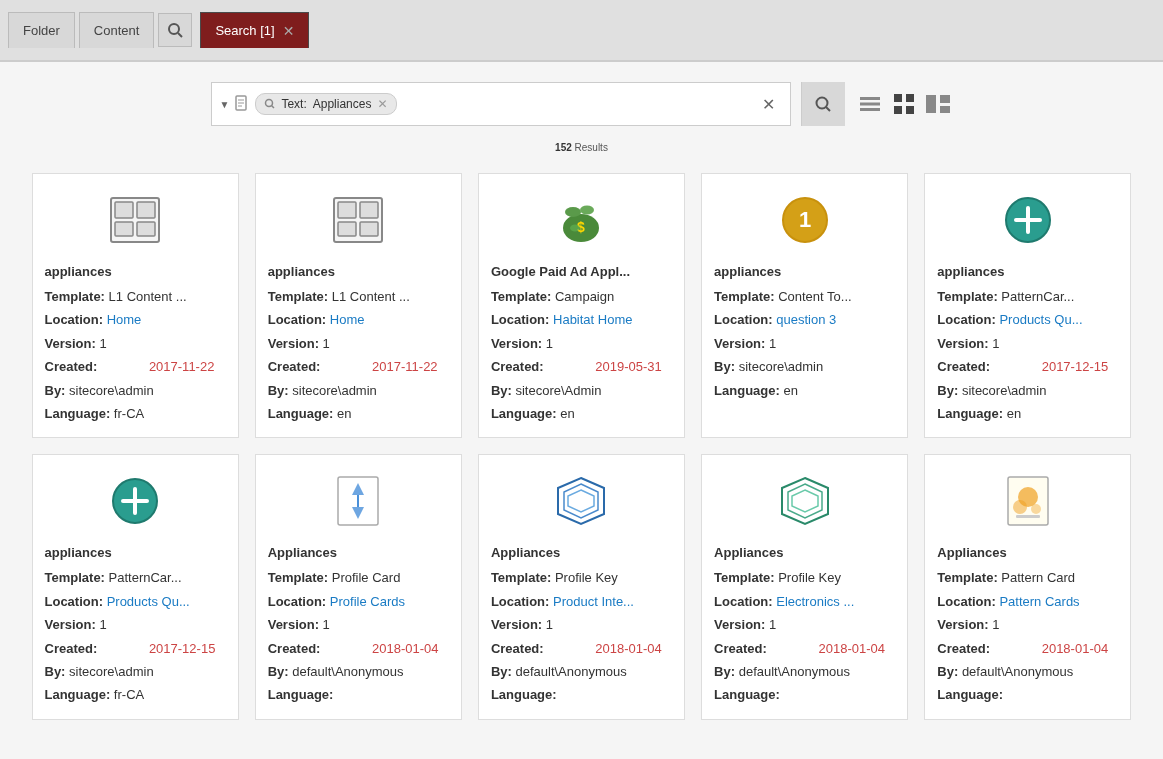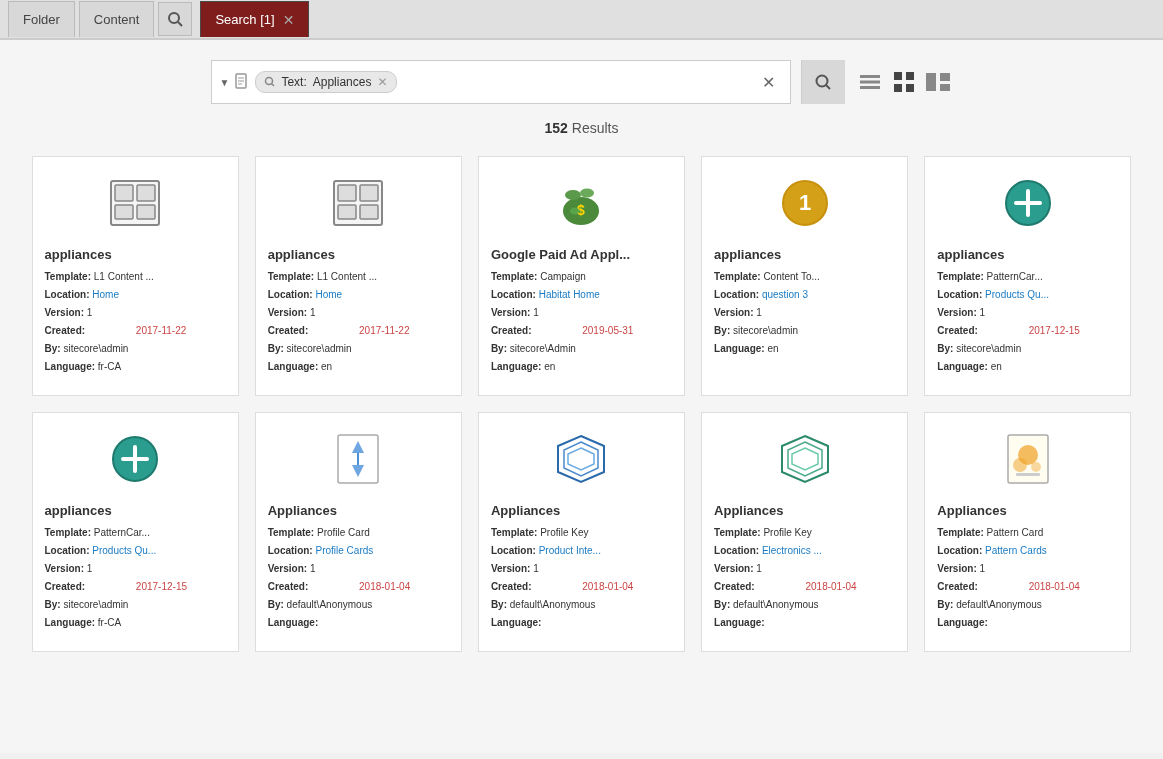--- a/index.html
+++ b/index.html
@@ -4,21 +4,21 @@
   <style>
     * { box-sizing: border-box; margin: 0; padding: 0; }
     body { font-family: Arial, sans-serif; font-size: 12px; background: #f0f0f0; color: #333; }
 
     
     .tab-bar {
       display: flex;
       align-items: center;
       background: #e0e0e0;
       border-bottom: 2px solid #ccc;
-      height: 40px;
+      height: 62px;
       padding: 0 8px;
       gap: 4px;
     }
     .tab {
       display: flex;
       align-items: center;
       padding: 8px 14px;
       background: #d8d8d8;
       border: 1px solid #bbb;
       border-bottom: none;
@@ -139,21 +139,21 @@
       font-size: 16px;
       border: none;
       background: transparent;
     }
     .view-btn.active { color: #333; }
 
     
     .results-count {
       text-align: center;
       margin-bottom: 20px;
-      font-size: 14px;
+      font-size: 10px;
       color: #555;
     }
     .results-count strong { font-weight: bold; color: #333; }
 
     
     .results-grid {
       display: grid;
       grid-template-columns: repeat(5, 1fr);
       gap: 16px;
       max-width: 1100px;
@@ -178,21 +178,21 @@
       height: 60px;
       align-items: center;
     }
     .card-title {
       font-size: 13px;
       font-weight: bold;
       color: #333;
       margin-bottom: 6px;
     }
     .card-meta {
-      font-size: 10px;
+      font-size: 13px;
       line-height: 1.8;
       color: #333;
       width: 100%;
     }
     .card-meta .label { font-weight: bold; }
     .card-meta .link-value { color: #1a7bc4; }
     .card-meta .date-value { color: #c44; margin-left: 48px; }
   </style>
 </head>
 <body>

